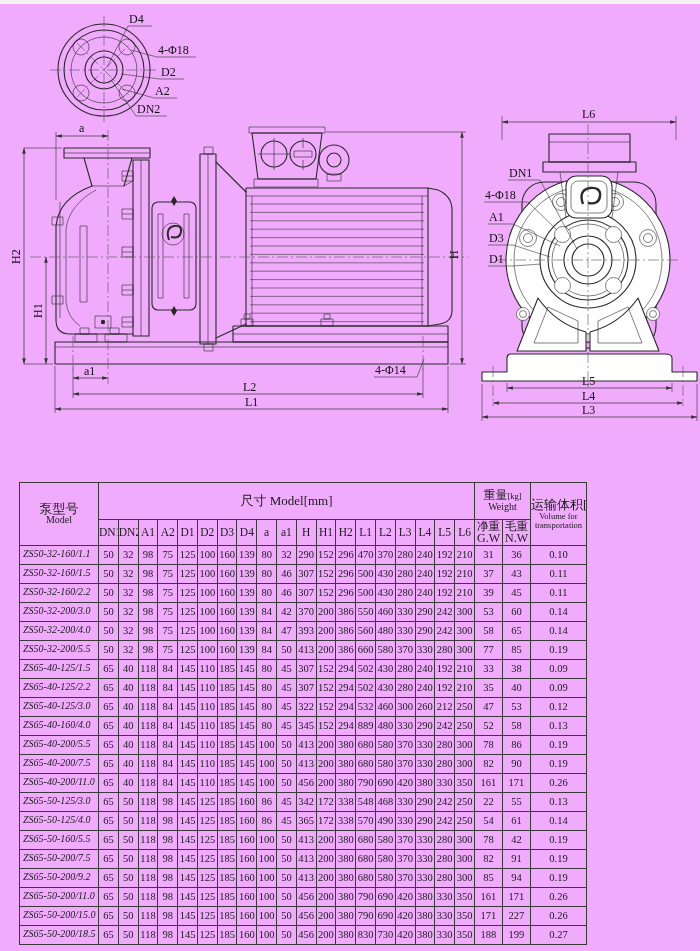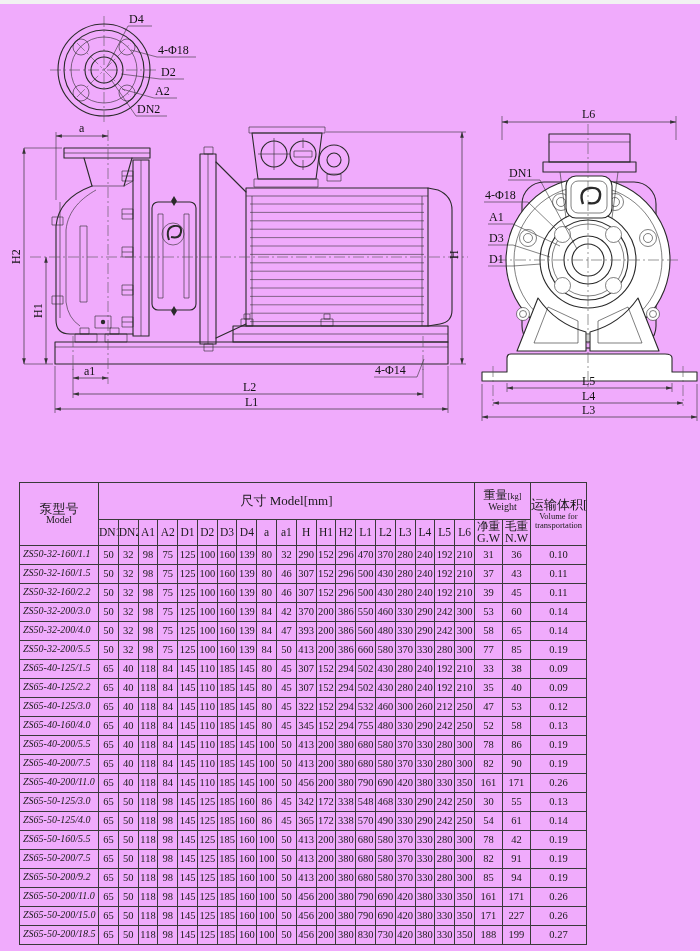--- a/index.html
+++ b/index.html
@@ -596,21 +596,21 @@
           <td>84</td>
           <td>145</td>
           <td>110</td>
           <td>185</td>
           <td>145</td>
           <td>80</td>
           <td>45</td>
           <td>345</td>
           <td>152</td>
           <td>294</td>
-          <td>755</td>
+          <td>889</td>
           <td>480</td>
           <td>330</td>
           <td>290</td>
           <td>242</td>
           <td>250</td>
           <td>52</td>
           <td>58</td>
           <td>0.13</td>
         </tr>
         <tr class="data">
@@ -702,21 +702,21 @@
           <td>45</td>
           <td>342</td>
           <td>172</td>
           <td>338</td>
           <td>548</td>
           <td>468</td>
           <td>330</td>
           <td>290</td>
           <td>242</td>
           <td>250</td>
-          <td>30</td>
+          <td>22</td>
           <td>55</td>
           <td>0.13</td>
         </tr>
         <tr class="data">
           <td class="model">ZS65-50-125/4.0</td>
           <td>65</td>
           <td>50</td>
           <td>118</td>
           <td>98</td>
           <td>145</td>

